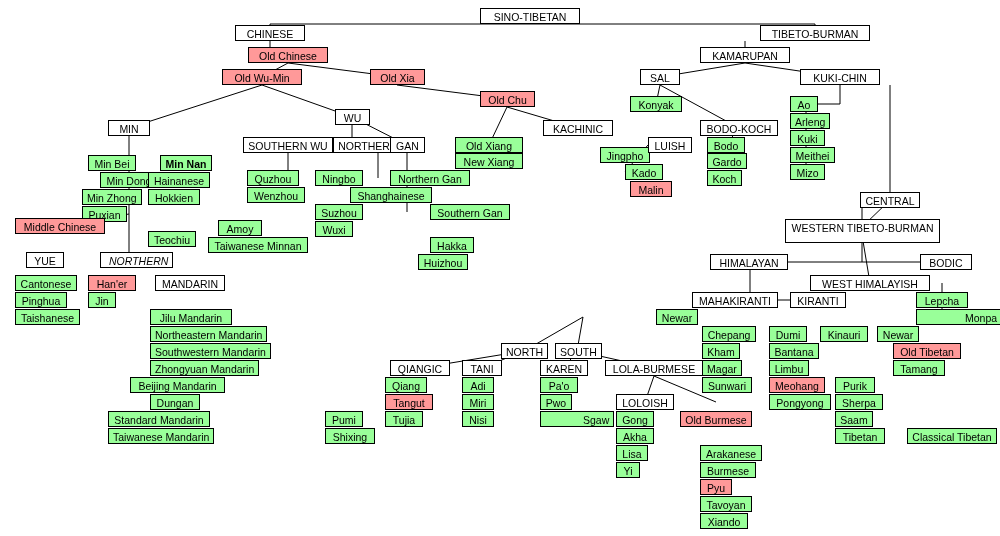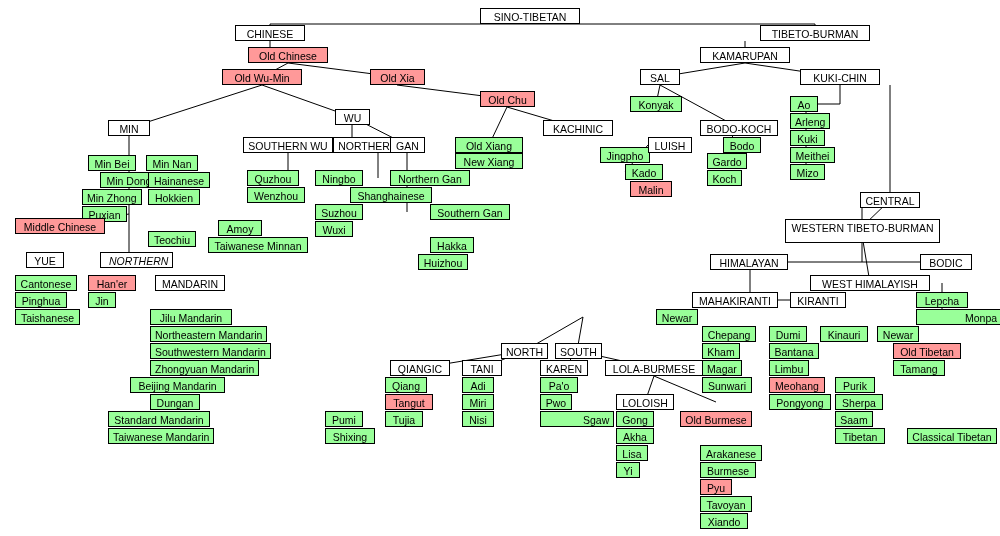--- a/index.html
+++ b/index.html
@@ -151,25 +151,25 @@
     <div class="node green" style="left: 790px; top: 96px; min-width: 28px; height: 16px;">Ao</div>
     <div class="node green" style="left: 790px; top: 113px; min-width: 40px; height: 16px;">Arleng</div>
     <div class="node green" style="left: 790px; top: 130px; min-width: 35px; height: 16px;">Kuki</div>
     <div class="node green" style="left: 790px; top: 147px; min-width: 45px; height: 16px;">Meithei</div>
     <div class="node green" style="left: 790px; top: 164px; min-width: 35px; height: 16px;">Mizo</div>
     <div class="node" style="left: 243px; top: 137px; min-width: 90px; height: 16px;">SOUTHERN WU</div>
     <div class="node" style="left: 333px; top: 137px; min-width: 90px; height: 16px;">NORTHERN WU</div>
     <div class="node green" style="left: 455px; top: 137px; min-width: 68px; height: 16px;">Old Xiang</div>
     <div class="node green" style="left: 600px; top: 147px; min-width: 50px; height: 16px;">Jingpho</div>
     <div class="node" style="left: 648px; top: 137px; min-width: 44px; height: 16px;">LUISH</div>
-    <div class="node green" style="left: 707px; top: 137px; min-width: 38px; height: 16px; margin-left: 16px;">Bodo</div>
+    <div class="node green" style="left: 707px; top: 137px; min-width: 38px; height: 16px;">Bodo</div>
     <div class="node green" style="left: 707px; top: 153px; min-width: 40px; height: 16px;">Gardo</div>
     <div class="node green" style="left: 707px; top: 170px; min-width: 35px; height: 16px;">Koch</div>
     <div class="node green" style="left: 88px; top: 155px; min-width: 48px; height: 16px;">Min Bei</div>
-    <div class="node green" style="left: 146px; top: 155px; min-width: 52px; height: 16px;">Min Nan</div>
+    <div class="node green" style="left: 160px; top: 155px; min-width: 52px; height: 16px; font-weight: bold;">Min Nan</div>
     <div class="node" style="left: 390px; top: 137px; min-width: 35px; height: 16px;">GAN</div>
     <div class="node green" style="left: 247px; top: 170px; min-width: 52px; height: 16px;">Quzhou</div>
     <div class="node green" style="left: 315px; top: 170px; min-width: 48px; height: 16px;">Ningbo</div>
     <div class="node green" style="left: 350px; top: 187px; min-width: 82px; height: 16px;">Shanghainese</div>
     <div class="node green" style="left: 455px; top: 153px; min-width: 68px; height: 16px;">New Xiang</div>
     <div class="node green" style="left: 390px; top: 170px; min-width: 80px; height: 16px;">Northern Gan</div>
     <div class="node green" style="left: 625px; top: 164px; min-width: 38px; height: 16px;">Kado</div>
     <div class="node pink" style="left: 630px; top: 181px; min-width: 42px; height: 16px;">Malin</div>
     <div class="node green" style="left: 100px; top: 172px; min-width: 58px; height: 16px;">Min Dong</div>
     <div class="node green" style="left: 148px; top: 172px; min-width: 62px; height: 16px;">Hainanese</div>

